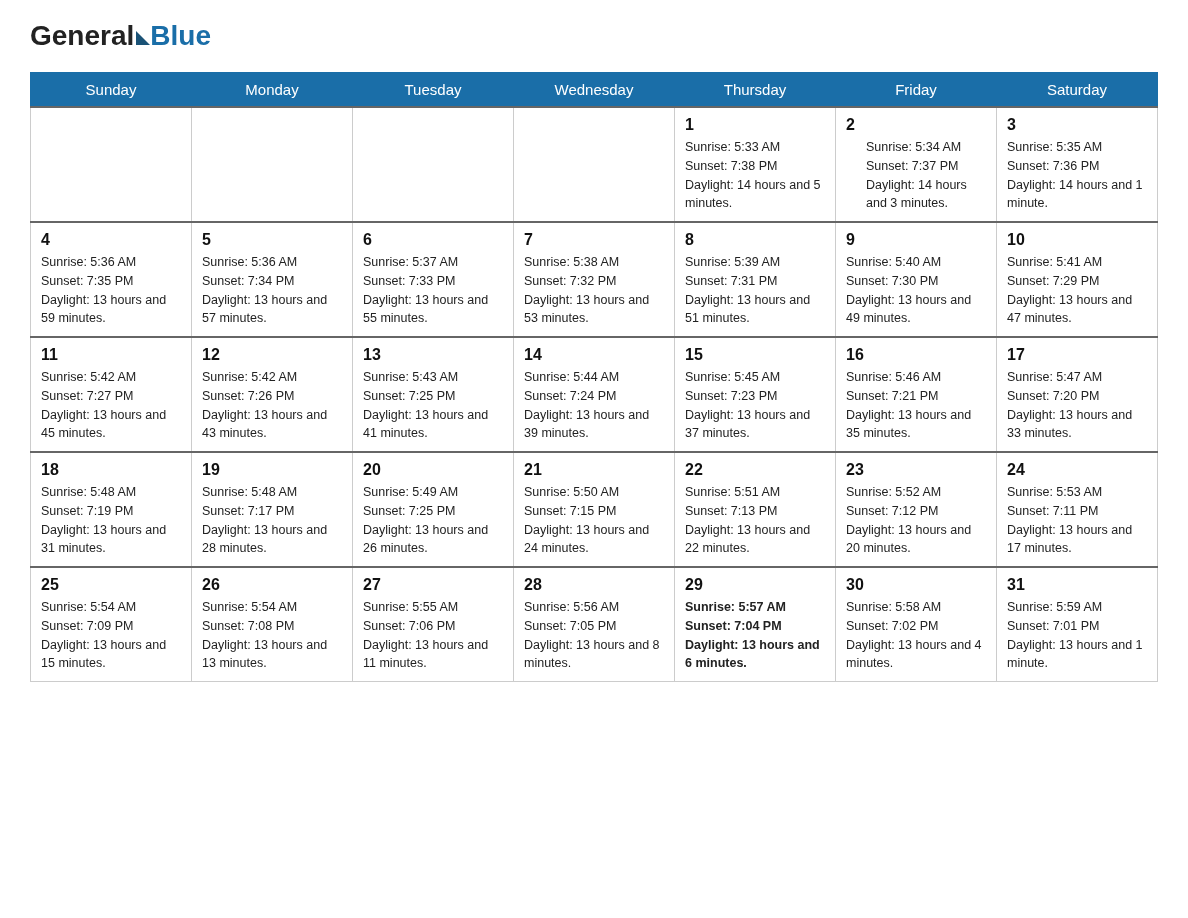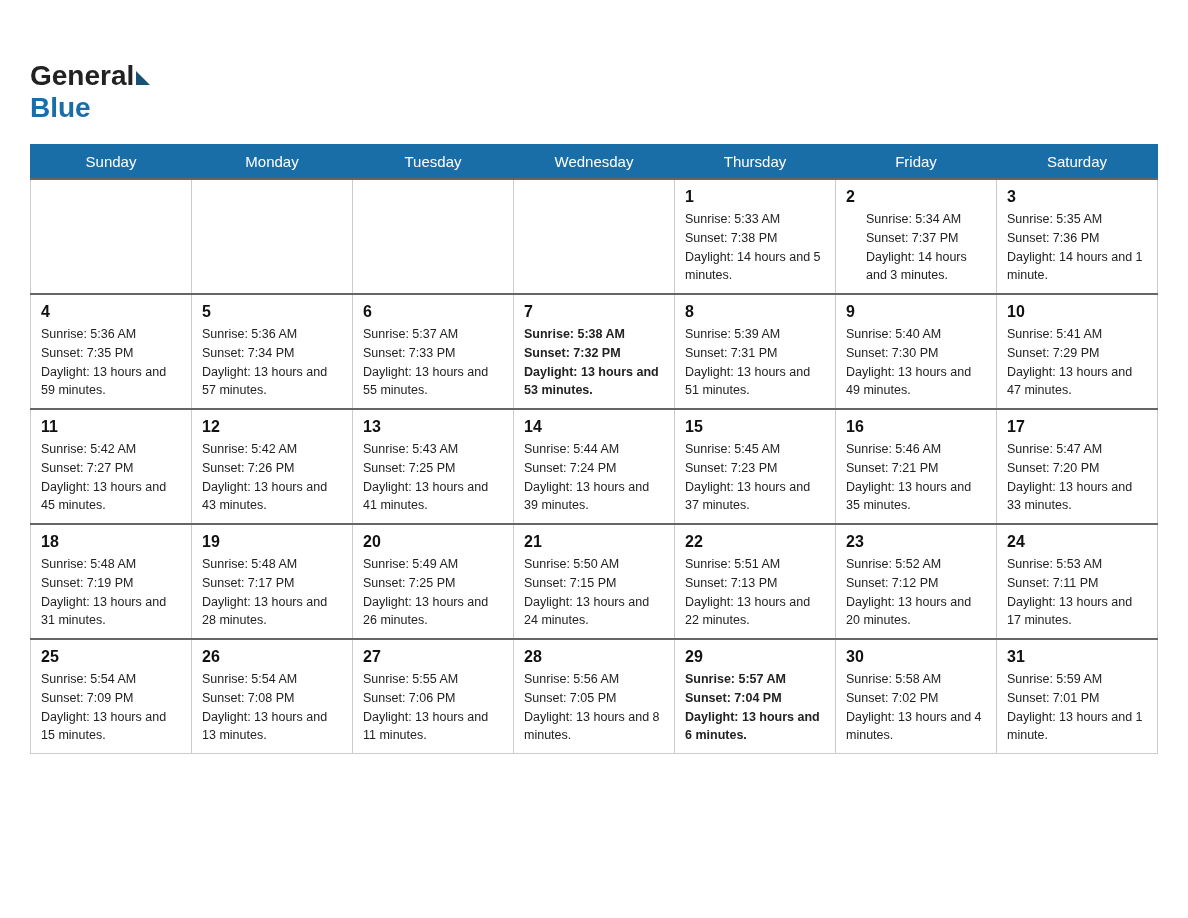--- a/index.html
+++ b/index.html
@@ -33,23 +33,22 @@
     }
     .logo-blue {
       font-size: 28px;
       font-weight: bold;
       color: #1a6ea8;
       font-family: Arial, sans-serif;
       margin-left: 0px;
     }
     .logo-container {
       display: flex;
-      flex-direction: column;
+      flex-direction: row;
       align-items: flex-start;
-      margin-top: 40px;
     }
     .logo-top-row {
       display: flex;
       align-items: center;
     }
     .title-area {
       text-align: right;
     }
     .calendar-title {
       font-size: 52px;
@@ -170,21 +169,21 @@
 Daylight: 13 hours and 57 minutes.</div>
         </td>
         <td>
           <span class="day-number">6</span>
           <div class="day-info" style="white-space: pre-line;">Sunrise: 5:37 AM
 Sunset: 7:33 PM
 Daylight: 13 hours and 55 minutes.</div>
         </td>
         <td>
           <span class="day-number">7</span>
-          <div class="day-info" style="white-space: pre-line; font-weight: bold;">Sunrise: 5:38 AM
+          <div class="day-info" style="white-space: pre-line;">Sunrise: 5:38 AM
 Sunset: 7:32 PM
 Daylight: 13 hours and 53 minutes.</div>
         </td>
         <td>
           <span class="day-number">8</span>
           <div class="day-info" style="white-space: pre-line;">Sunrise: 5:39 AM
 Sunset: 7:31 PM
 Daylight: 13 hours and 51 minutes.</div>
         </td>
         <td>

